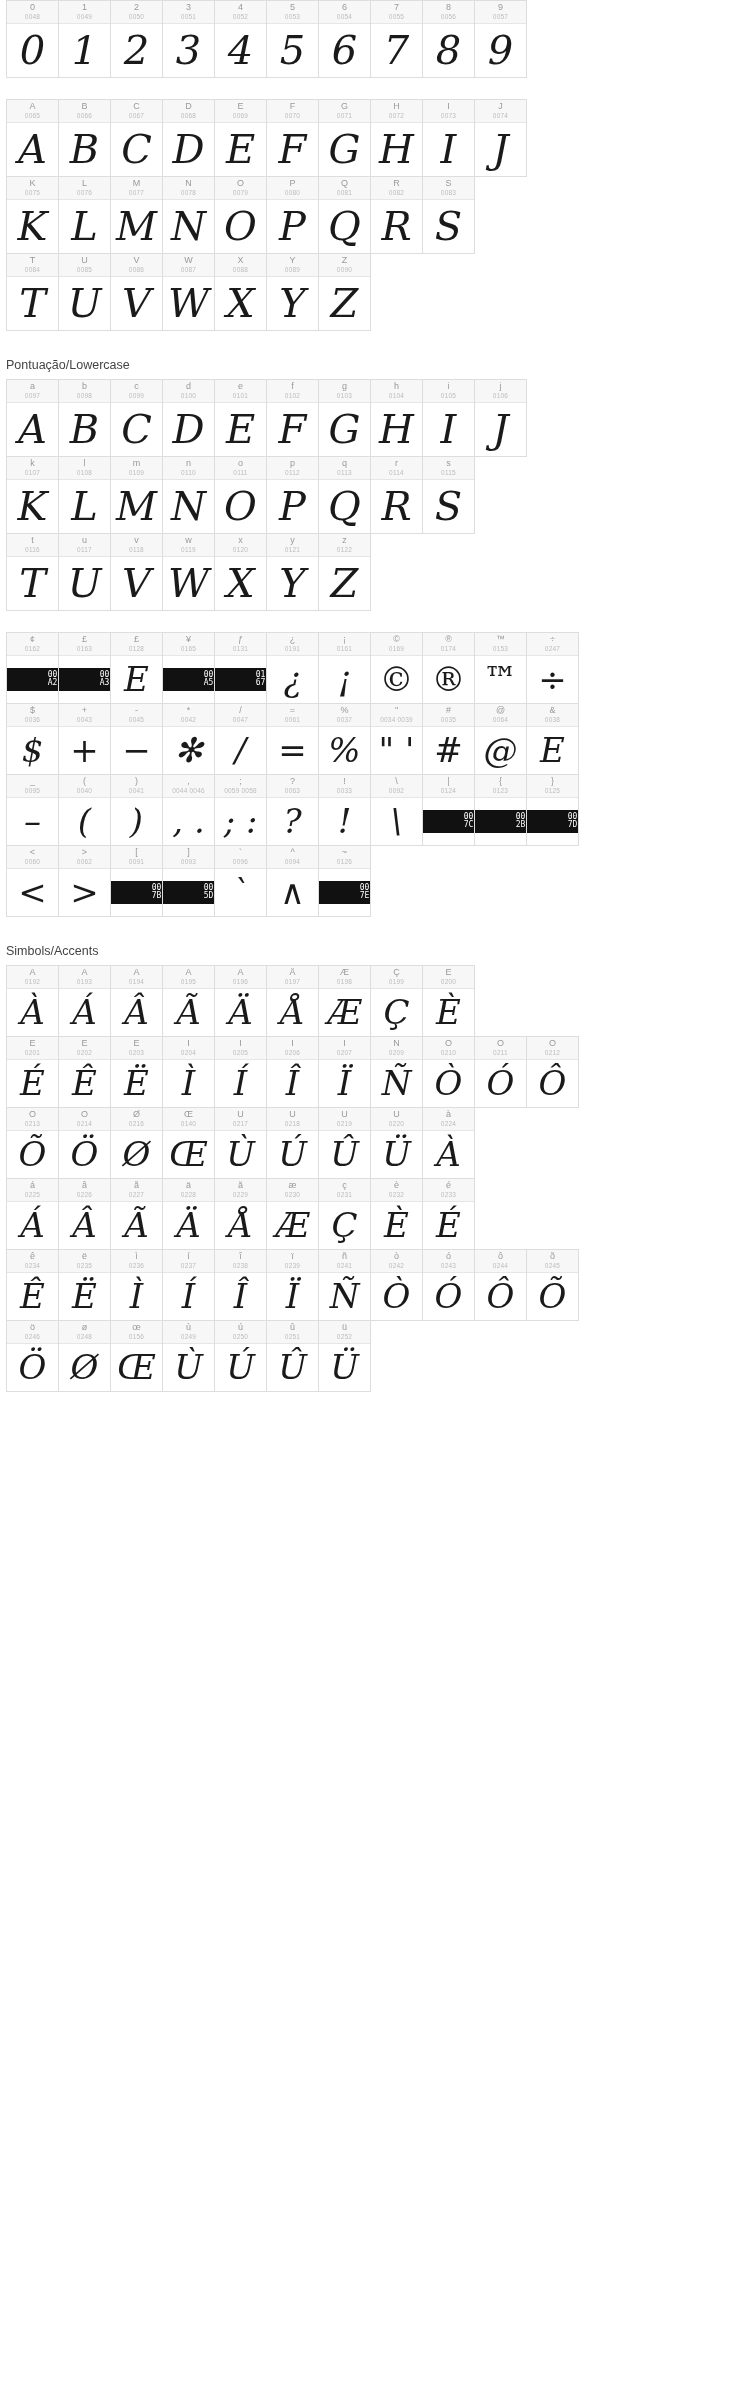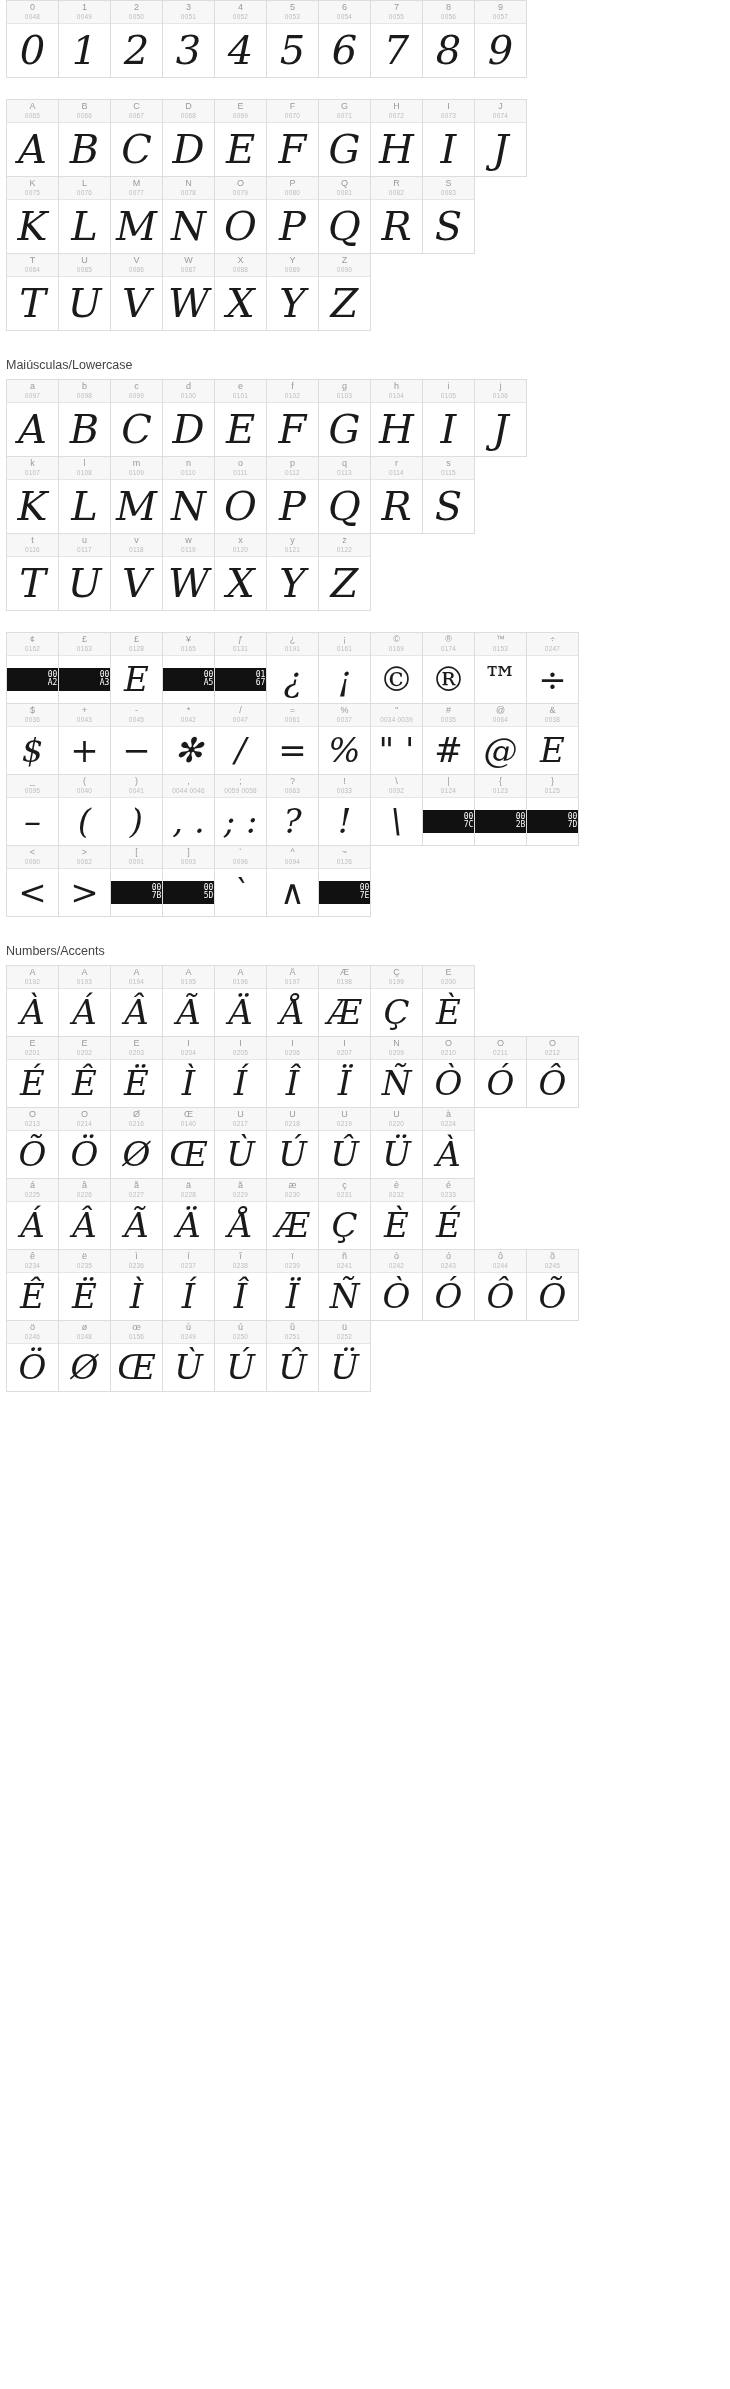--- a/index.html
+++ b/index.html
@@ -370,21 +370,21 @@
               <div class="head">
                 <span class="chname">Z</span>
                 <span class="code">0090</span>
               </div>
               <div class="glyph">Z</div>
             </div>
           </div>
         </div>
       </div>
       <div class="section">
-        <div class="section-title">Maiúsculas/Lowercase</div>
+        <div class="section-title">Pontuação/Lowercase</div>
         <div class="rows">
           <div class="row">
             <div class="cell sz-big" style="width: 53px; height: 78px;">
               <div class="head">
                 <span class="chname">a</span>
                 <span class="code">0097</span>
               </div>
               <div class="glyph">A</div>
             </div>
             <div class="cell sz-big" style="width: 53px; height: 78px;">
@@ -905,21 +905,21 @@
                 <span class="box">
                   <span>00</span>
                   <span>7E</span>
                 </span>
               </div>
             </div>
           </div>
         </div>
       </div>
       <div class="section">
-        <div class="section-title">Numbers/Accents</div>
+        <div class="section-title">Simbols/Accents</div>
         <div class="rows">
           <div class="row">
             <div class="cell sz-med" style="width: 53px; height: 72px;">
               <div class="head">
                 <span class="chname">À</span>
                 <span class="code">0192</span>
               </div>
               <div class="glyph">À</div>
             </div>
             <div class="cell sz-med" style="width: 53px; height: 72px;">

